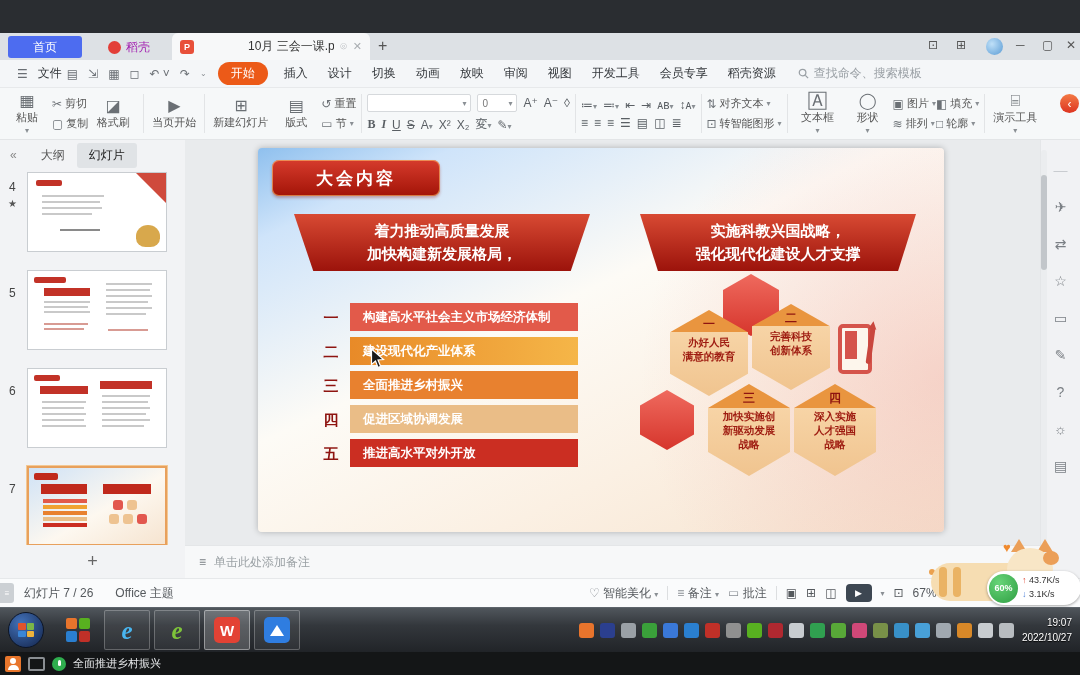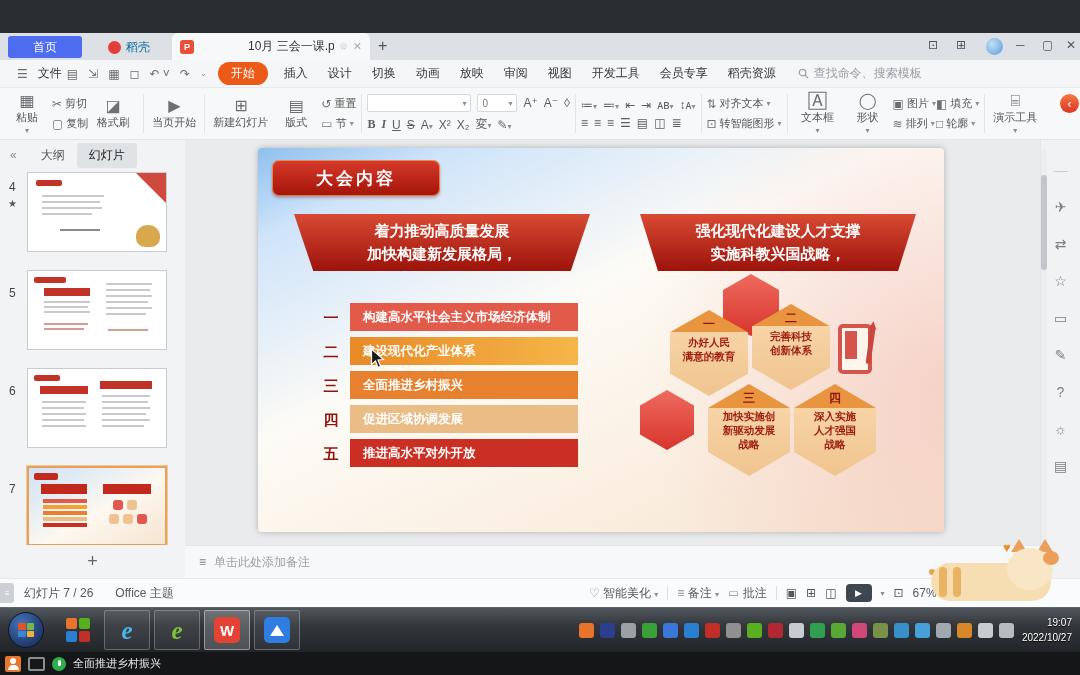--- a/index.html
+++ b/index.html
@@ -3,21 +3,21 @@
 <meta charset="utf-8">
 <style>
   html,body{margin:0;padding:0;}
   body{width:1080px;height:675px;background:#202326;font-family:"Liberation Sans","DejaVu Sans",sans-serif;}
   .screen{position:relative;width:1080px;height:675px;overflow:hidden;background:#2a2d31;}
   .abs{position:absolute;}
 
   
   .tabbar{position:absolute;left:0;top:33px;width:1080px;height:27px;background:#dde1e5;}
   .tab-home{position:absolute;left:8px;top:3px;width:74px;height:22px;background:#4d6cf0;border-radius:3px;color:#fff;font-size:12px;display:flex;align-items:center;justify-content:center;}
-  .tab-docer{position:absolute;left:88px;top:3px;width:82px;height:22px;display:flex;align-items:center;justify-content:center;gap:5px;font-size:12px;color:#0369a1;}
+  .tab-docer{position:absolute;left:88px;top:3px;width:82px;height:22px;display:flex;align-items:center;justify-content:center;gap:5px;font-size:12px;color:#a21caf;}
   .docer-dot{width:13px;height:13px;border-radius:50%;background:#e33e38;}
   .tab-doc{position:absolute;left:172px;top:0;width:198px;height:27px;background:#f7f8f9;border-radius:6px 6px 0 0;display:flex;align-items:center;gap:6px;padding:0 8px;font-size:12px;color:#333;box-sizing:border-box;}
   .pticon{width:14px;height:14px;border-radius:3px;background:#e8503a;color:#fff;font-size:9px;font-weight:bold;display:flex;align-items:center;justify-content:center;flex:none;}
   .tab-doc .ttl{white-space:nowrap;overflow:hidden;flex:1;margin-left:48px;}
   .dim{color:#a9adb1;font-size:11px;}
   .tab-plus{position:absolute;left:378px;top:4px;font-size:16px;color:#555;}
   .winctl{position:absolute;top:5px;color:#555;font-size:12px;}
   .avatar{position:absolute;top:5px;width:17px;height:17px;border-radius:50%;background:radial-gradient(circle at 35% 35%,#bfe0f8,#5a9bd4);}
 
   
@@ -435,22 +435,22 @@
     <span class="rownum" style="top:263px;">四</span>
     <div class="rowbar" style="top: 257px; background-color: rgb(234, 189, 135);">
         <span>促进区域协调发展</span>
       </div>
     <span class="rownum" style="top:297px;">五</span>
     <div class="rowbar" style="top: 291px; background-color: rgb(203, 46, 34);">
         <span>推进高水平对外开放</span>
       </div>
 
     <div class="banner banner-r">
+      <span>实施科教兴国战略，</span>
       <span>强化现代化建设人才支撑</span>
-      <span>实施科教兴国战略，</span>
     </div>
 
     <div class="hexdeco" style="left:465px;top:126px;width:56px;height:62px;"></div>
     <div class="hexdeco" style="left:382px;top:242px;width:54px;height:60px;"></div>
     <div class="scrolldeco"></div>
     <div class="pencildeco"></div>
 
     <div class="hex" style="left:412px;top:162px;width:78px;height:86px;">
       <span class="hnum">一</span>
       <span class="htxt">办好人民
@@ -525,20 +525,29 @@
     <span class="pawdot" style="left:4px;top:26px;width:6px;height:6px;"></span>
     <span class="pawdot" style="left:16px;top:30px;width:9px;height:9px;"></span>
     <span class="pawdot" style="left:32px;top:28px;width:10px;height:10px;background:#e9b04e;"></span>
     <div class="catbody"></div>
     <span class="catstripe" style="left:14px;"></span>
     <span class="catstripe" style="left:28px;"></span>
     <span class="catear" style="left:86px;top:-4px;"></span>
     <span class="catear" style="left:112px;top:-4px;"></span>
     <div class="cathead"></div>
     <div class="abs" style="left:118px;top:8px;width:16px;height:14px;border-radius:50%;background:#eb9f58;"></div>
+    <div class="badge">
+      <div class="gcirc">
+          <span>60%</span>
+        </div>
+      <div class="speeds">
+        <div><span class="up-ar">↑</span> <span>43.7K/s</span></div>
+        <div><span class="dn-ar">↓</span> <span>3.1K/s</span></div>
+      </div>
+    </div>
   </div>
 
   <div class="taskbar">
     <div class="orb">
       <div class="orbgrid">
         <i style="background:#e0542c;"></i>
           <i style="background:#7ab648;"></i>
           <i style="background:#3a86d8;"></i>
           <i style="background:#f0b43c;"></i>
       </div>

